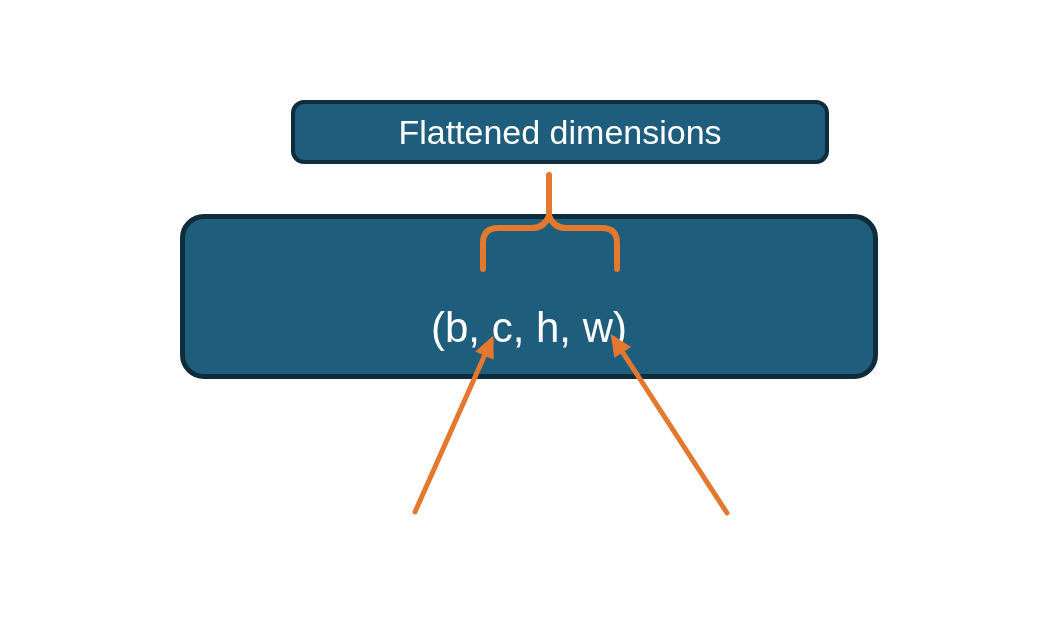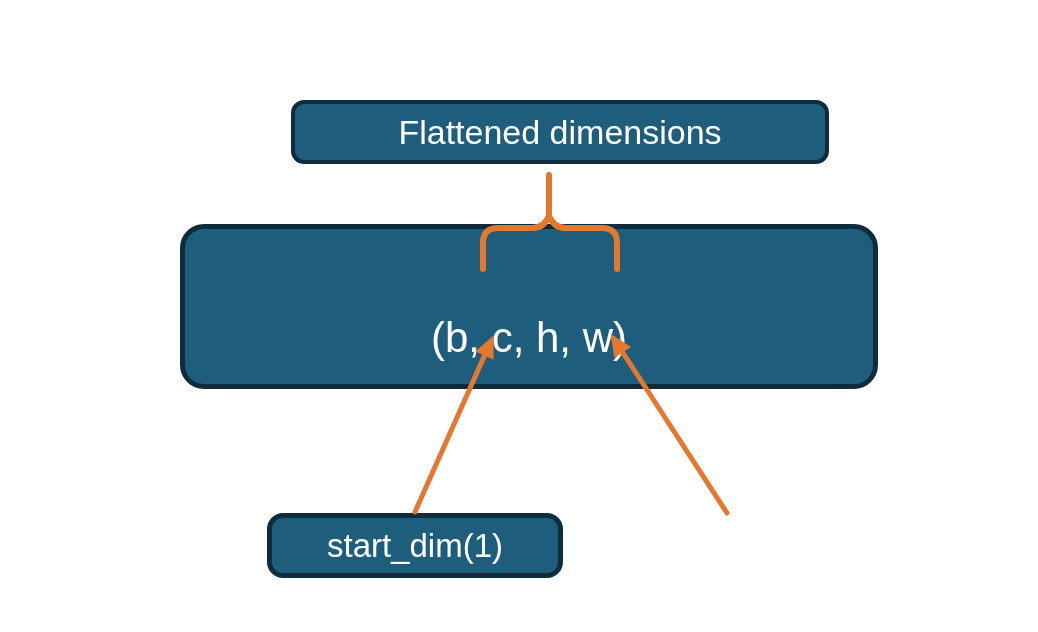--- a/index.html
+++ b/index.html
@@ -31,21 +31,21 @@
     justify-content: center;
     white-space: nowrap;
   }
   .title-box {
     left: 291px; top: 100px;
     width: 538px; height: 64px;
     border-radius: 13px;
     font-size: 34px;
   }
   .tensor-box {
-    left: 180px; top: 224px;
+    left: 180px; top: 214px;
     width: 698px; height: 165px;
     border-radius: 24px;
     border-width: 5px;
     font-size: 42px;
     padding-top: 62px; 
   }
   .start-box {
     left: 267px; top: 513px;
     width: 296px; height: 65px;
     border-radius: 16px;
@@ -79,23 +79,20 @@
 <div class="canvas">
 
   <div class="node title-box">
     <span>Flattened dimensions</span>
   </div>
 
   <div class="node tensor-box">
     <span>(b, c, h, w)</span>
   </div>
 
-  <div class="node start-box">
-    <span>start_dim(1)</span>
-  </div>
 
 
   <svg class="overlay" viewBox="0 0 1038 632" xmlns="http://www.w3.org/2000/svg">
     <defs>
       <marker id="arrowhead" markerUnits="userSpaceOnUse" markerWidth="26" markerHeight="24" refX="17" refY="11" orient="auto">
         <path class="connector-fill" d="M1,1 L23,11 L1,21 Z"></path>
       </marker>
     </defs>
 
     <path class="connector-stroke" stroke-width="6" d="M 549 175 L 549 216"></path>

